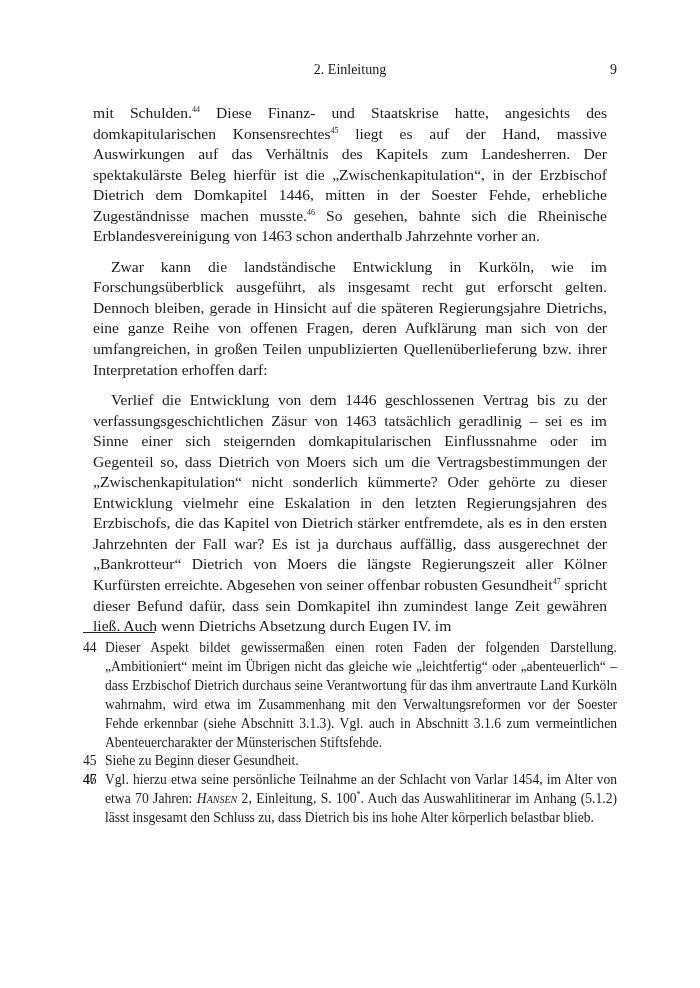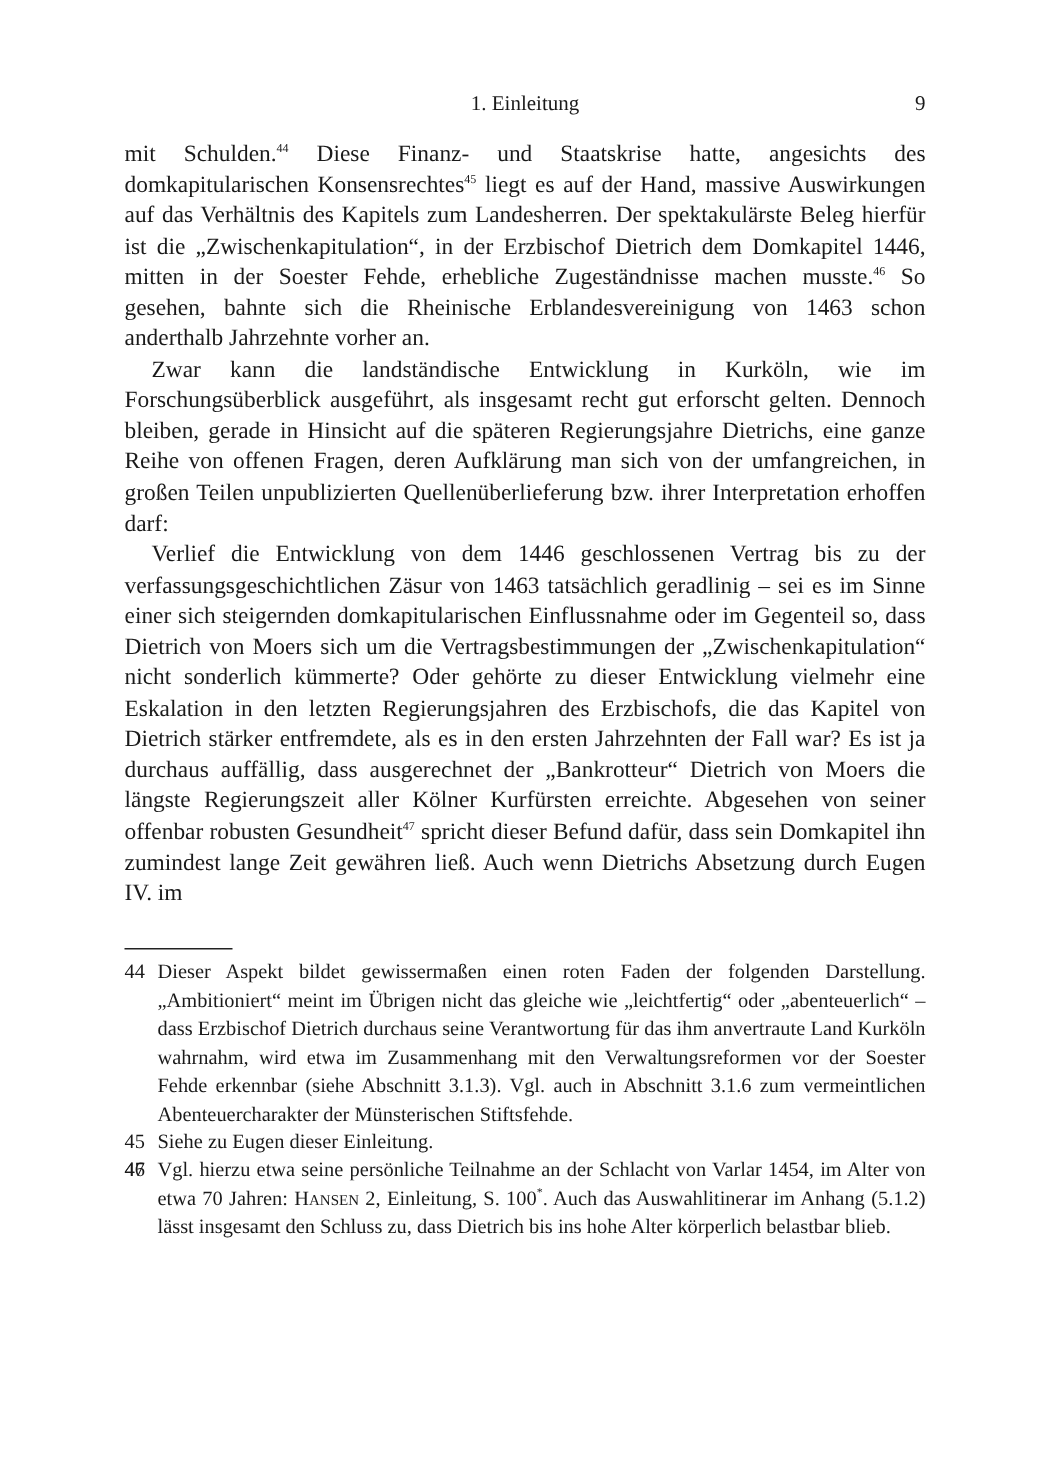--- a/index.html
+++ b/index.html
@@ -4,60 +4,60 @@
 <style>
   html, body { margin: 0; padding: 0; background: #ffffff; }
   body { width: 700px; height: 988px; position: relative; overflow: hidden;
          font-family: "Liberation Serif", "DejaVu Serif", serif; color: #1a1a1a; }
   .page { position: absolute; left: 83px; top: 0; width: 534px; }
   .running-head { position: absolute; top: 62px; left: 0; width: 534px; height: 20px;
                   font-size: 14px; }
   .running-title { position: absolute; left: 0; width: 534px; text-align: center; }
   .page-number { position: absolute; right: 0; }
   .body-text { position: absolute; top: 93px; left: 0; width: 534px; }
-  .body-text p { margin: 0; font-size: 15.6px; line-height: 20.55px; text-align: justify;
+  .body-text p { margin: 10px; font-size: 15.6px; line-height: 20.55px; text-align: justify;
                  hyphens: manual; }
   .body-text p.indent { text-indent: 18px; }
   sup { font-size: 8px; line-height: 0; vertical-align: 6px; }
   .fn-rule { position: absolute; top: 632px; left: 0; width: 72px; height: 0;
              border-top: 1px solid #222; }
   .footnotes { position: absolute; top: 639px; left: 0; width: 534px; }
   .fn { position: relative; padding-left: 22px; font-size: 13.6px; line-height: 18.9px;
         text-align: justify; margin: 0; }
   .fn-num { position: absolute; left: 0; top: 0; }
-  .sc { font-variant: small-caps; }
+  .sc { font-variant: small-caps; font-style: italic; }
 </style>
 </head>
 <body>
 
 <div class="page">
 
   <div class="running-head">
-    <span class="running-title">1. Einleitung</span>
+    <span class="running-title">2. Einleitung</span>
     <span class="page-number">9</span>
   </div>
 
   <div class="body-text">
     <p><span>mit Schulden.</span><sup>44</sup><span> Diese Finanz- und Staatskrise hatte, angesichts des domkapitularischen Konsensrechtes</span><sup>45</sup><span> liegt es auf der Hand, massive Auswirkungen auf das Verhältnis des Kapitels zum Landesherren. Der spektakulärste Beleg hierfür ist die „Zwischenkapitulation“, in der Erzbischof Dietrich dem Domkapitel 1446, mitten in der Soester Fehde, erhebliche Zugeständnisse machen musste.</span><sup>46</sup><span> So gesehen, bahnte sich die Rheinische Erblandesvereinigung von 1463 schon anderthalb Jahrzehnte vorher an.</span></p>
 
     <p class="indent">Zwar kann die landständische Entwicklung in Kurköln, wie im Forschungsüberblick ausgeführt, als insgesamt recht gut erforscht gelten. Dennoch bleiben, gerade in Hinsicht auf die späteren Regierungsjahre Dietrichs, eine ganze Reihe von offenen Fragen, deren Aufklärung man sich von der umfangreichen, in großen Teilen unpublizierten Quellenüberlieferung bzw. ihrer Interpretation erhoffen darf:</p>
 
     <p class="indent"><span>Verlief die Entwicklung von dem 1446 geschlossenen Vertrag bis zu der verfassungsgeschichtlichen Zäsur von 1463 tatsächlich geradlinig – sei es im Sinne einer sich steigernden domkapitularischen Einflussnahme oder im Gegenteil so, dass Dietrich von Moers sich um die Vertragsbestimmungen der „Zwischenkapitulation“ nicht sonderlich kümmerte? Oder gehörte zu dieser Entwicklung vielmehr eine Eskalation in den letzten Regierungsjahren des Erzbischofs, die das Kapitel von Dietrich stärker entfremdete, als es in den ersten Jahrzehnten der Fall war? Es ist ja durchaus auffällig, dass ausgerechnet der „Bankrotteur“ Dietrich von Moers die längste Regierungszeit aller Kölner Kurfürsten erreichte. Abgesehen von seiner offenbar robusten Gesundheit</span><sup>47</sup><span> spricht dieser Befund dafür, dass sein Domkapitel ihn zumindest lange Zeit gewähren ließ. Auch wenn Dietrichs Absetzung durch Eugen IV. im</span></p>
   </div>
 
   <div class="fn-rule"></div>
 
   <div class="footnotes">
     <p class="fn">
       <span class="fn-num">44</span>
       <span>Dieser Aspekt bildet gewissermaßen einen roten Faden der folgenden Darstellung. „Ambitioniert“ meint im Übrigen nicht das gleiche wie „leichtfertig“ oder „abenteuerlich“ – dass Erzbischof Dietrich durchaus seine Verantwortung für das ihm anvertraute Land Kurköln wahrnahm, wird etwa im Zusammenhang mit den Verwaltungsreformen vor der Soester Fehde erkennbar (siehe Abschnitt 3.1.3). Vgl. auch in Abschnitt 3.1.6 zum vermeintlichen Abenteuercharakter der Münsterischen Stiftsfehde.</span>
     </p>
     <p class="fn">
       <span class="fn-num">45</span>
-      <span>Siehe zu Eugen dieser Einleitung.</span>
+      <span>Siehe zu Beginn dieser Gesundheit.</span>
     </p>
     <p class="fn">
       <span class="fn-num">46</span>
     </p>
     <p class="fn">
       <span class="fn-num">47</span>
       <span>Vgl. hierzu etwa seine persönliche Teilnahme an der Schlacht von Varlar 1454, im Alter von etwa 70 Jahren: </span><span class="sc">Hansen</span><span> 2, Einleitung, S. 100</span><sup>*</sup><span>. Auch das Auswahlitinerar im Anhang (5.1.2) lässt insgesamt den Schluss zu, dass Dietrich bis ins hohe Alter körperlich belastbar blieb.</span>
     </p>
   </div>
 

